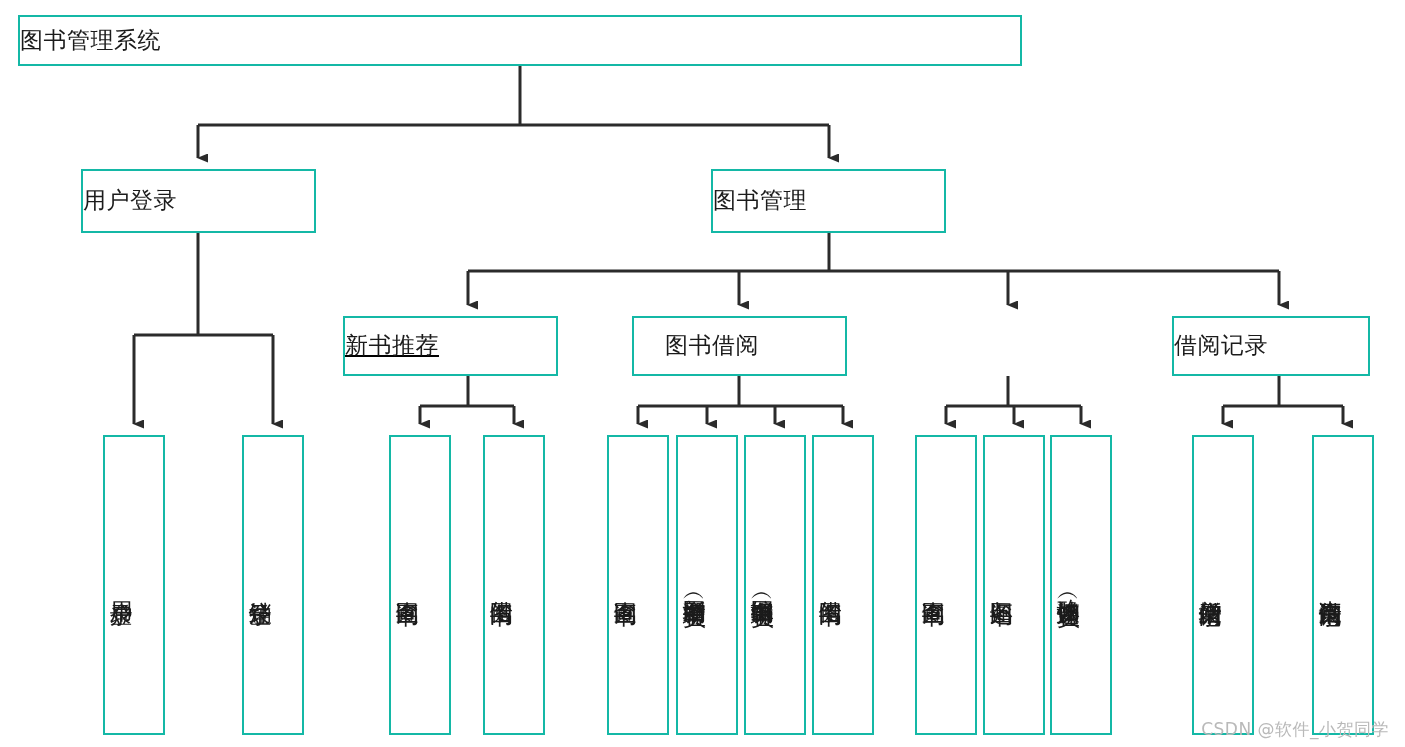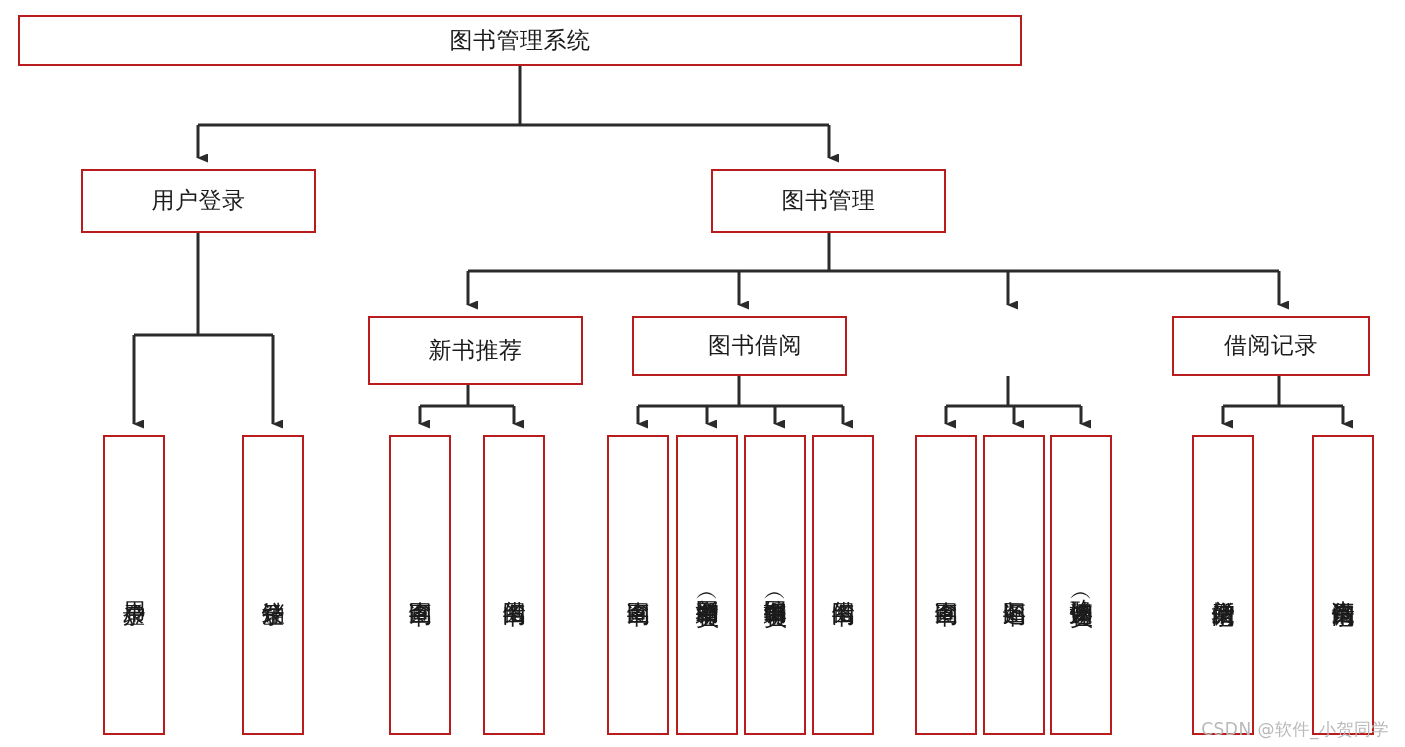--- a/index.html
+++ b/index.html
@@ -22,25 +22,25 @@
   svg.diagram-canvas {
     position: absolute;
     left: 0;
     top: 0;
     width: 1405px;
     height: 747px;
   }
   .node-box {
     position: absolute;
     box-sizing: border-box;
-    border: 2px solid #b91c1c;
+    border: 2px solid #14b8a6;
     background: #ffffff;
     display: flex;
     align-items: center;
-    justify-content: center;
+    justify-content: flex-start;
     overflow: hidden;
   }
   .node-label-h {
     font-size: 23px;
     color: #1b1b1b;
     line-height: 1.1;
     letter-spacing: 0.5px;
     white-space: nowrap;
   }
   .node-label-v {
@@ -122,21 +122,21 @@
     <span class="node-label-h">图书管理系统</span>
   </div>
 
   <div class="node-box" style="left:81px; top:169px; width:235px; height:64px;">
     <span class="node-label-h">用户登录</span>
   </div>
   <div class="node-box" style="left:711px; top:169px; width:235px; height:64px;">
     <span class="node-label-h">图书管理</span>
   </div>
 
-  <div class="node-box" style="left:368px; top:316px; width:215px; height:69px;">
+  <div class="node-box" style="left:343px; top:316px; width:215px; height:60px;text-decoration:underline;">
     <span class="node-label-h">新书推荐</span>
   </div>
   <div class="node-box" style="left:632px; top:316px; width:215px; height:60px;padding-left:31px;">
     <span class="node-label-h">图书借阅</span>
   </div>
   <div class="node-box" style="left:1172px; top:316px; width:198px; height:60px;">
     <span class="node-label-h">借阅记录</span>
   </div>
 
   <div class="node-box" style="left:103px; top:435px; width:62px; height:300px;">

